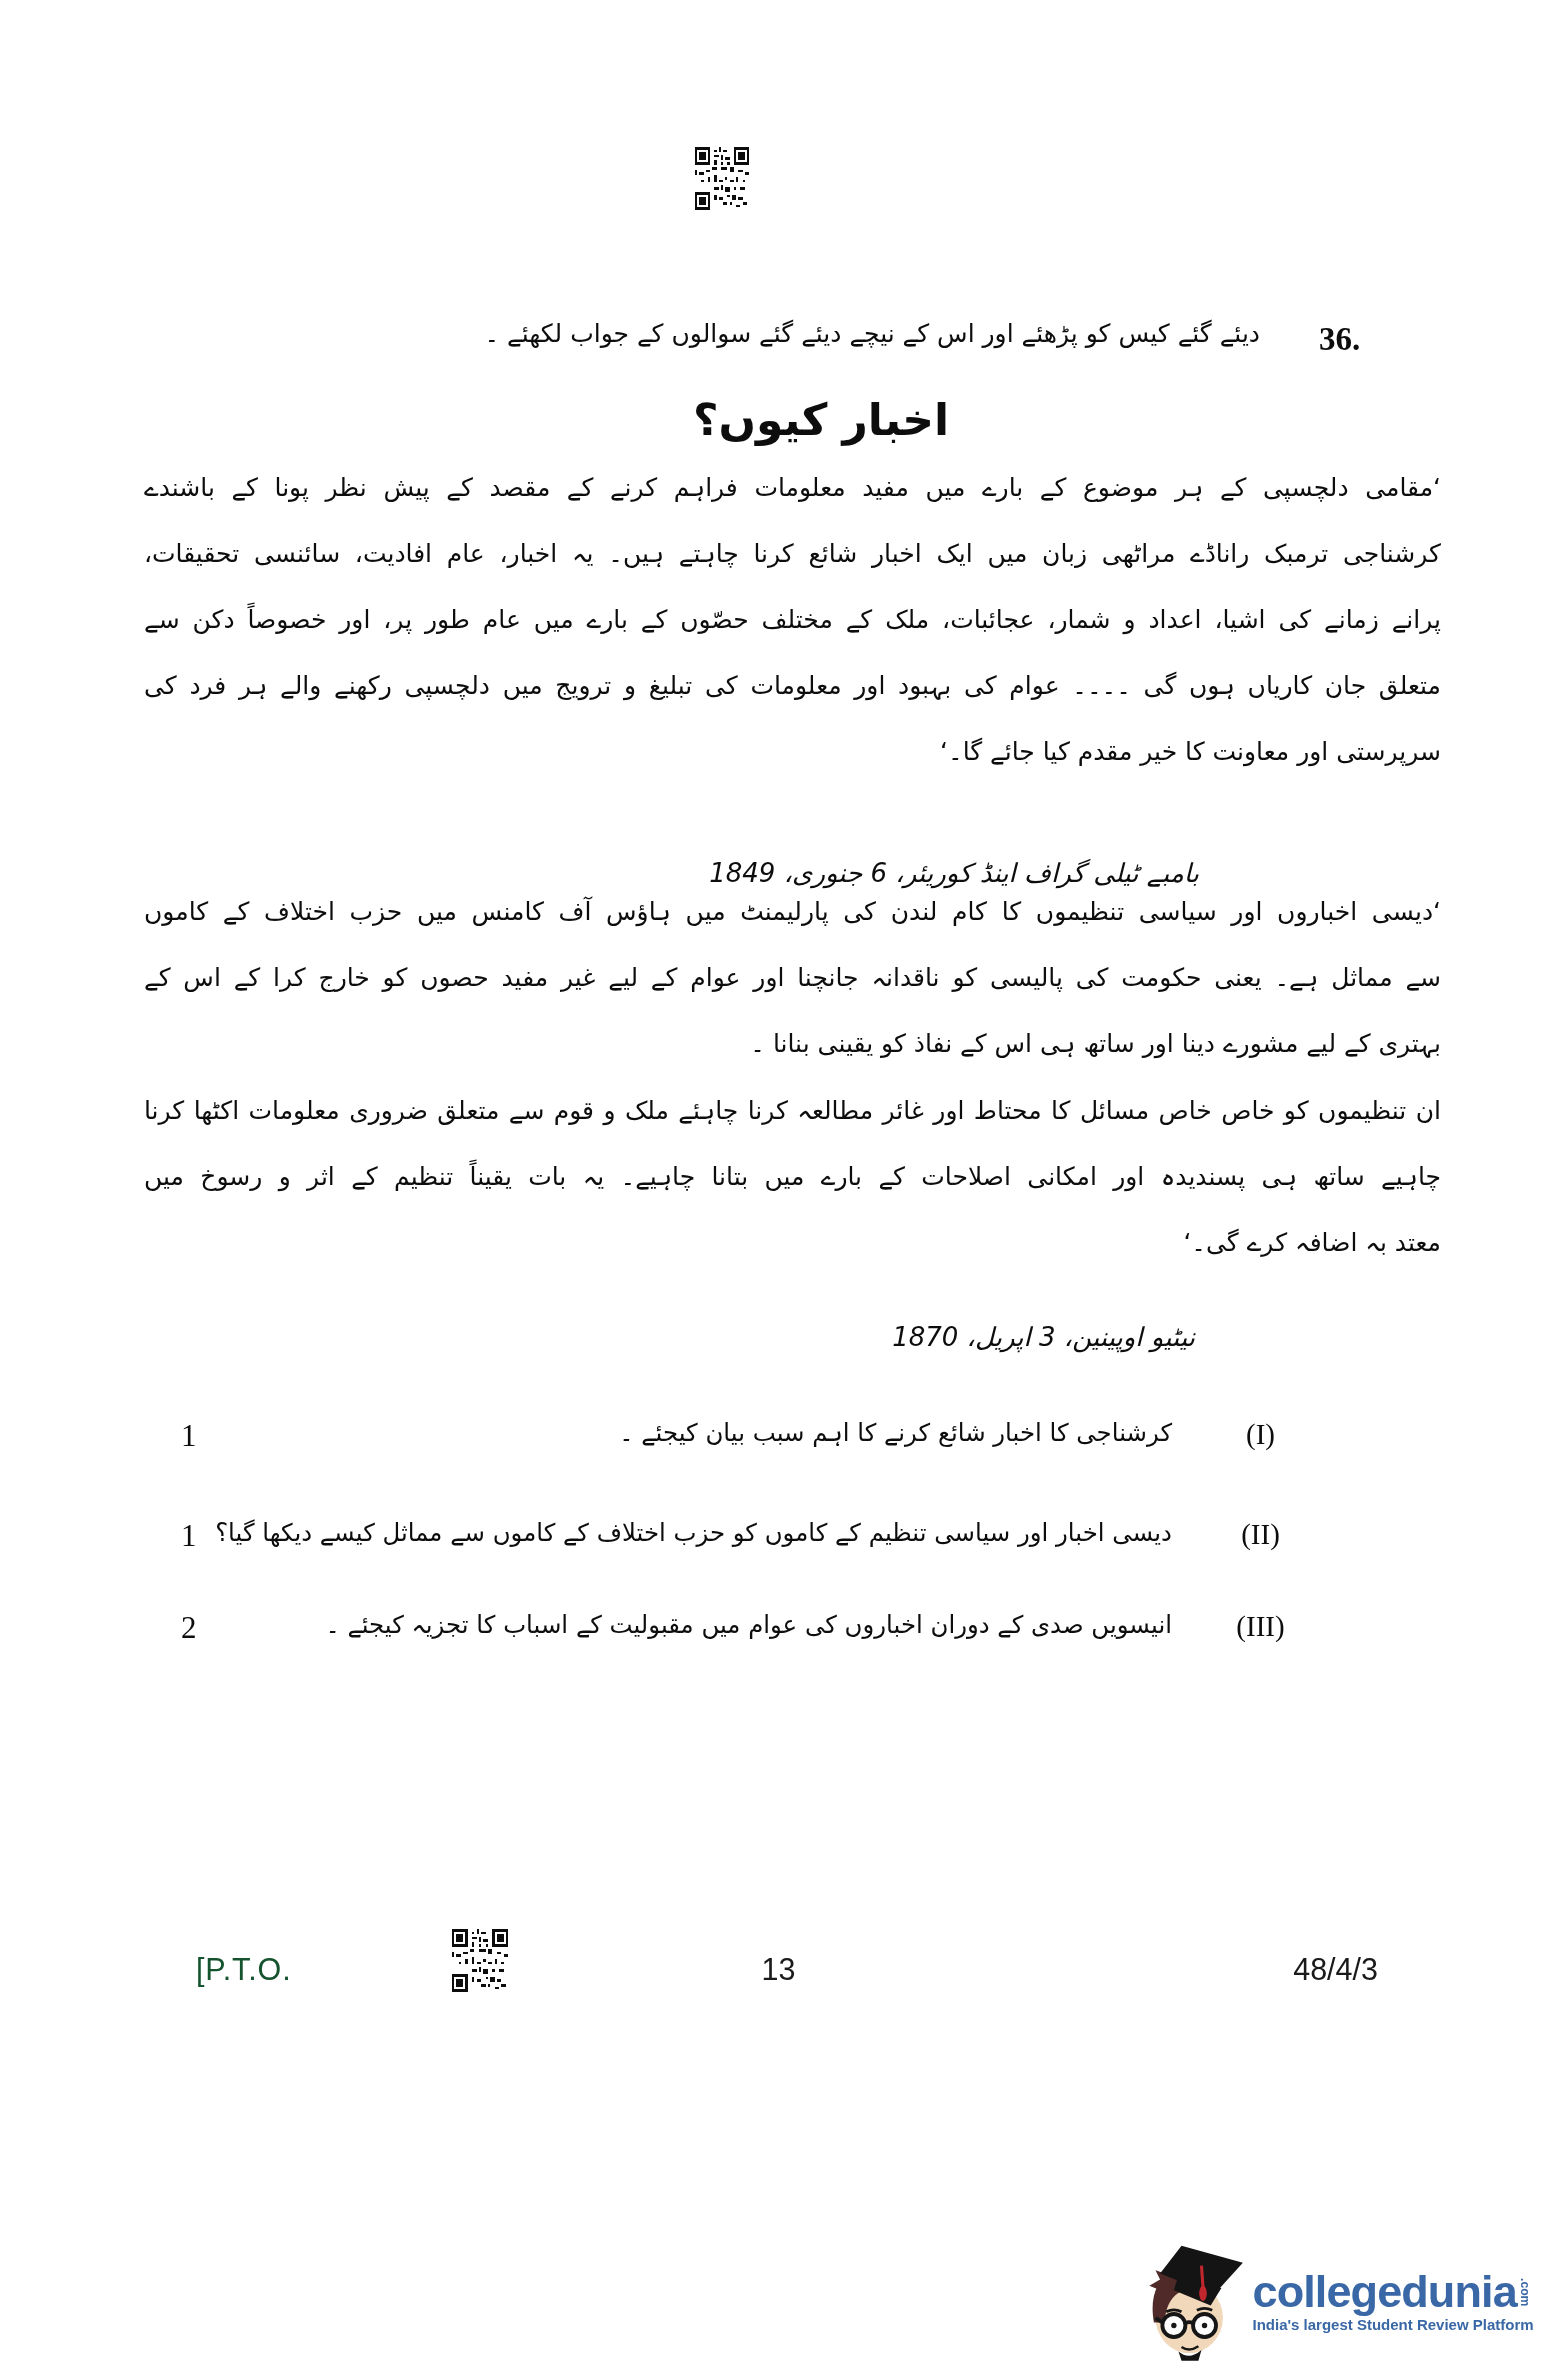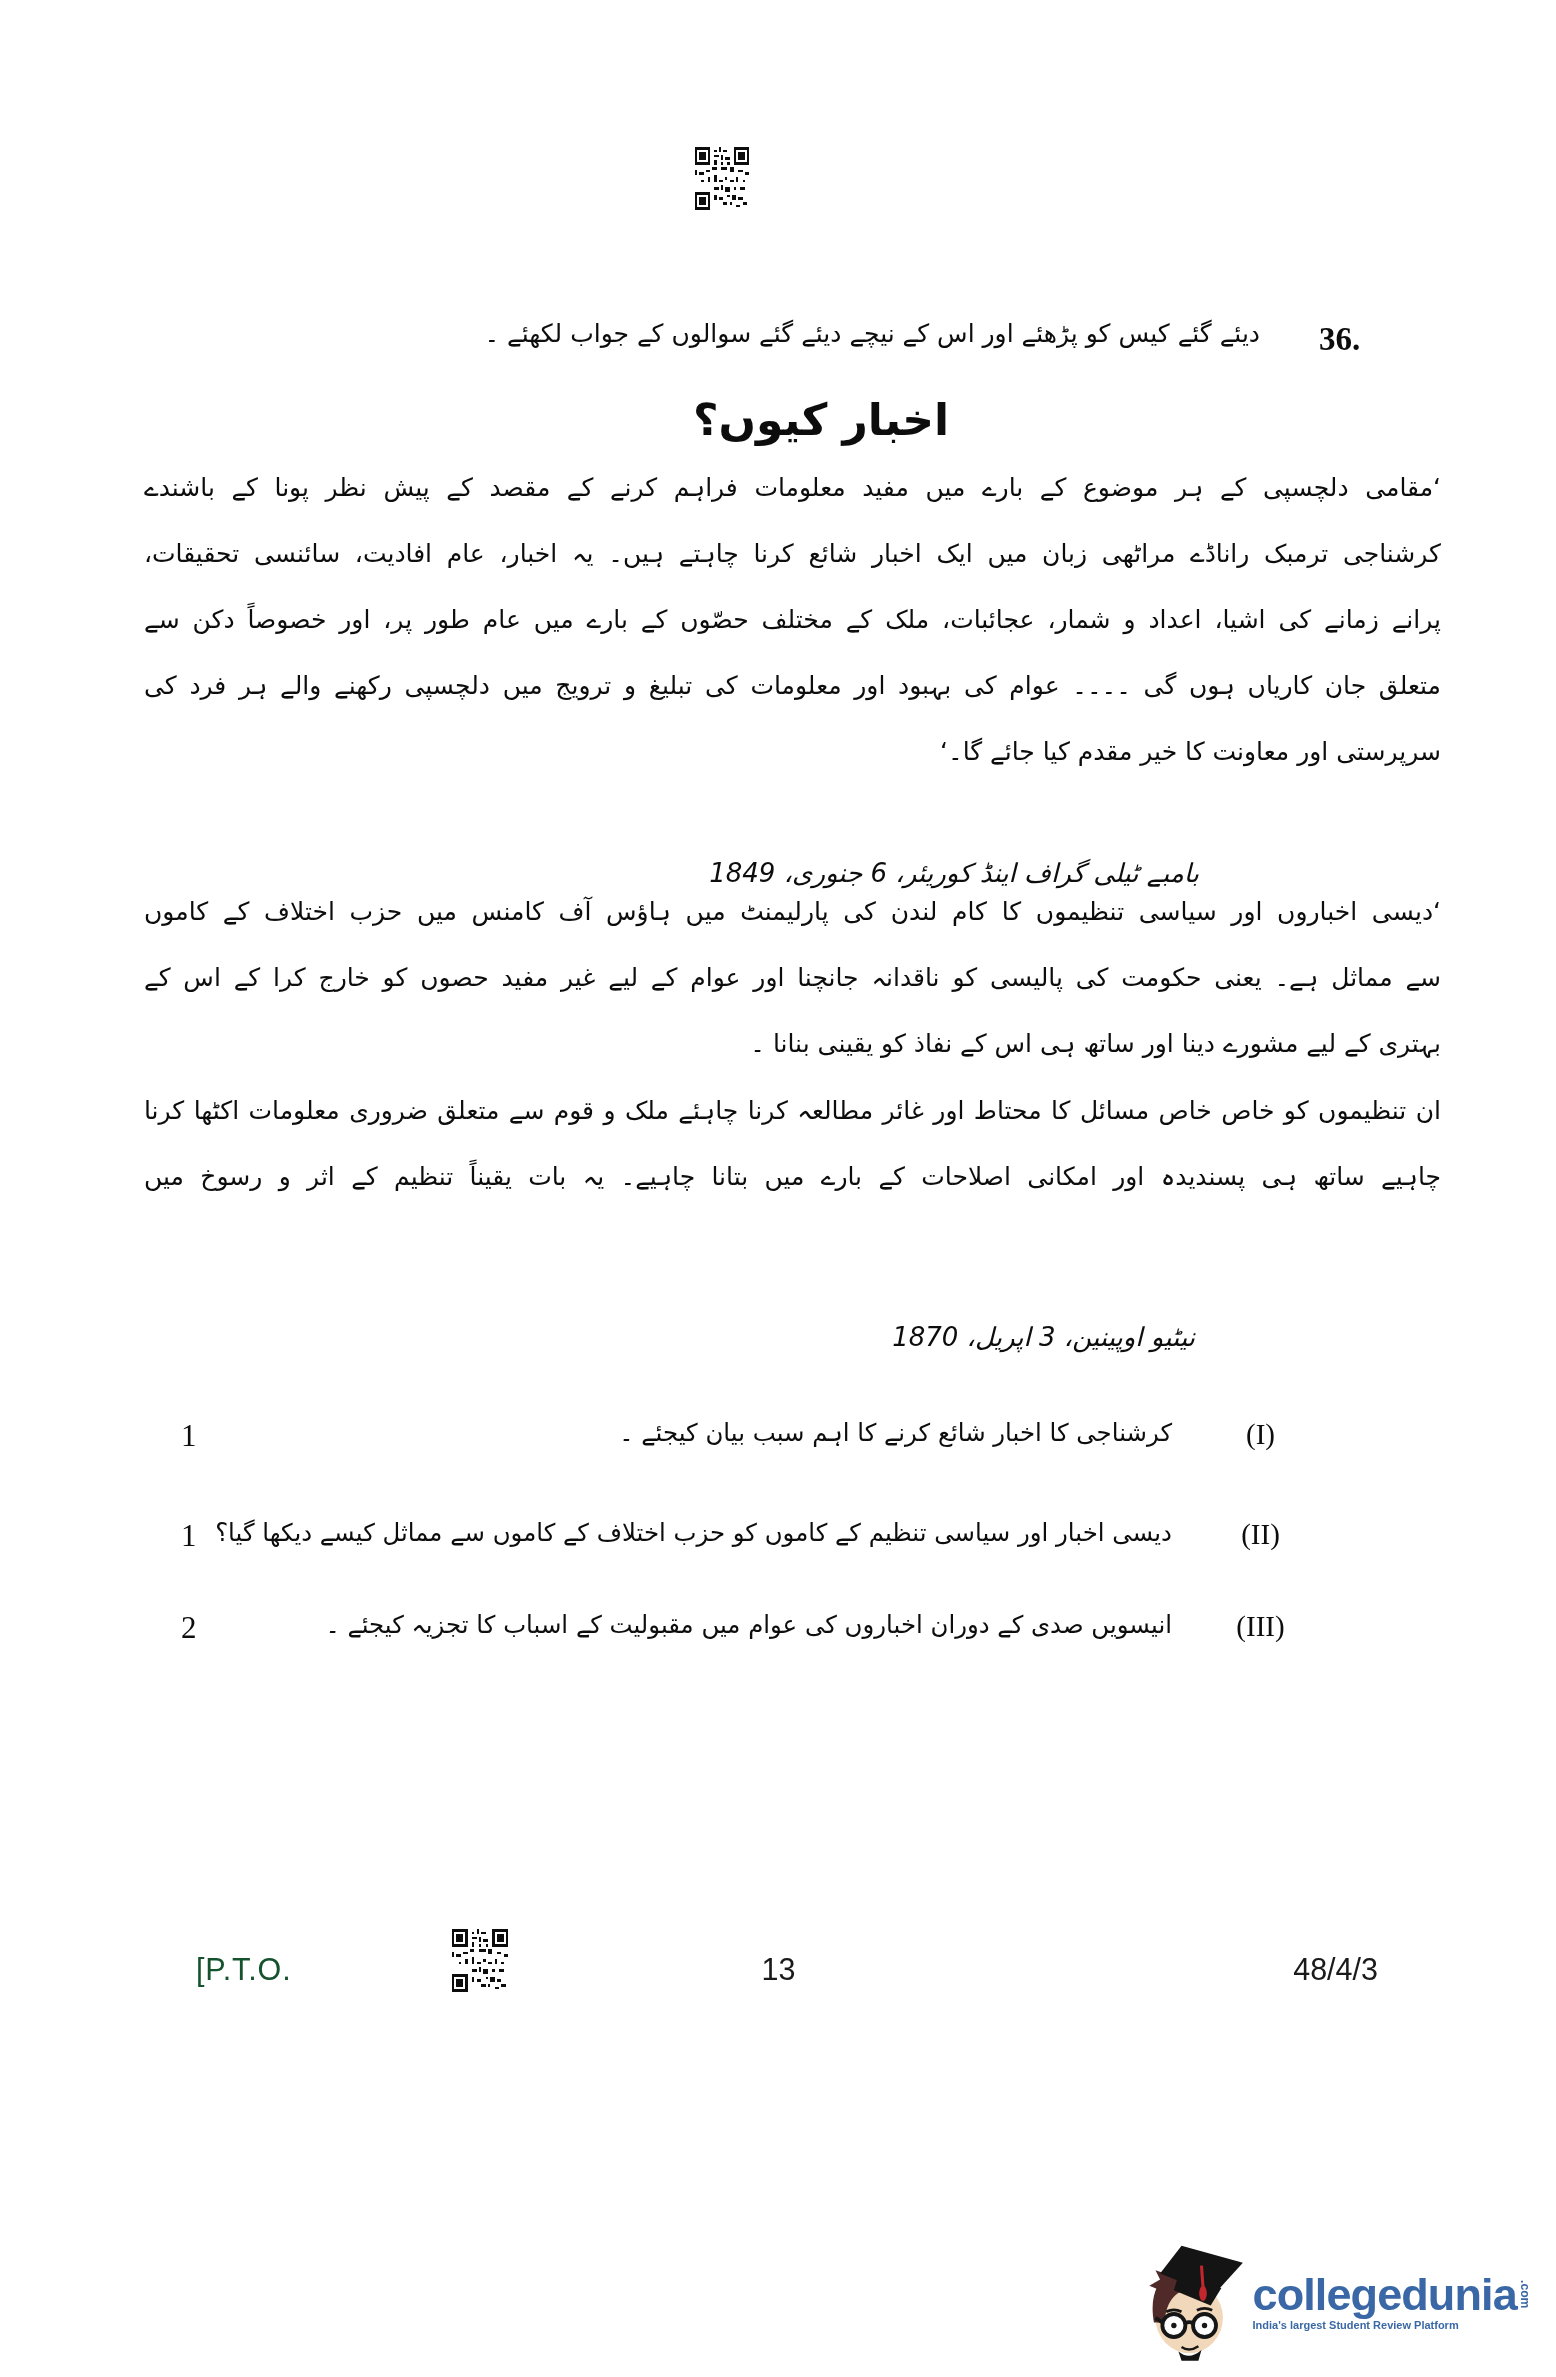--- a/index.html
+++ b/index.html
@@ -173,21 +173,21 @@
     line-height: 1.0;
   }
   .cd-tld {
     writing-mode: vertical-rl;
     font-size: 12.2px;
     font-weight: bold;
     margin-top: 8.7px;
     margin-left: 1.7px;
   }
   .cd-tagline {
-    font-size: 11px;
+    font-size: 15px;
     font-weight: bold;
     margin-top: 2px;
     white-space: nowrap;
   }
 </style>
 </head>
 <body>
 
 <div class="page">
 
@@ -217,20 +217,21 @@
 
   <div class="para para-2 urdu">
     <div class="pline">‘دیسی اخباروں اور سیاسی تنظیموں کا کام لندن کی پارلیمنٹ میں ہاؤس آف کامنس میں حزب اختلاف کے کاموں</div>
     <div class="pline">سے مماثل ہے۔ یعنی حکومت کی پالیسی کو ناقدانہ جانچنا اور عوام کے لیے غیر مفید حصوں کو خارج کرا کے اس کے</div>
     <div class="pline short">بہتری کے لیے مشورے دینا اور ساتھ ہی اس کے نفاذ کو یقینی بنانا ۔</div>
   </div>
 
   <div class="para para-3 urdu">
     <div class="pline">ان تنظیموں کو خاص خاص مسائل کا محتاط اور غائر مطالعہ کرنا چاہئے ملک و قوم سے متعلق ضروری معلومات اکٹھا کرنا</div>
     <div class="pline">چاہیے ساتھ ہی پسندیدہ اور امکانی اصلاحات کے بارے میں بتانا چاہیے۔ یہ بات یقیناً تنظیم کے اثر و رسوخ میں</div>
+    <div class="pline short">معتد بہ اضافہ کرے گی۔‘</div>
   </div>
   <div class="cite cite-2 urdu">نیٹیو اوپینین، 3 اپریل، 1870</div>
 
   <div class="sq-mark row-1">1</div>
   <div class="sq-numeral row-1">(I)</div>
   <div class="sq-text urdu row-1">کرشناجی کا اخبار شائع کرنے کا اہم سبب بیان کیجئے ۔</div>
 
   <div class="sq-mark row-2">1</div>
   <div class="sq-numeral row-2">(II)</div>
   <div class="sq-text urdu row-2">دیسی اخبار اور سیاسی تنظیم کے کاموں کو حزب اختلاف کے کاموں سے مماثل کیسے دیکھا گیا؟</div>

